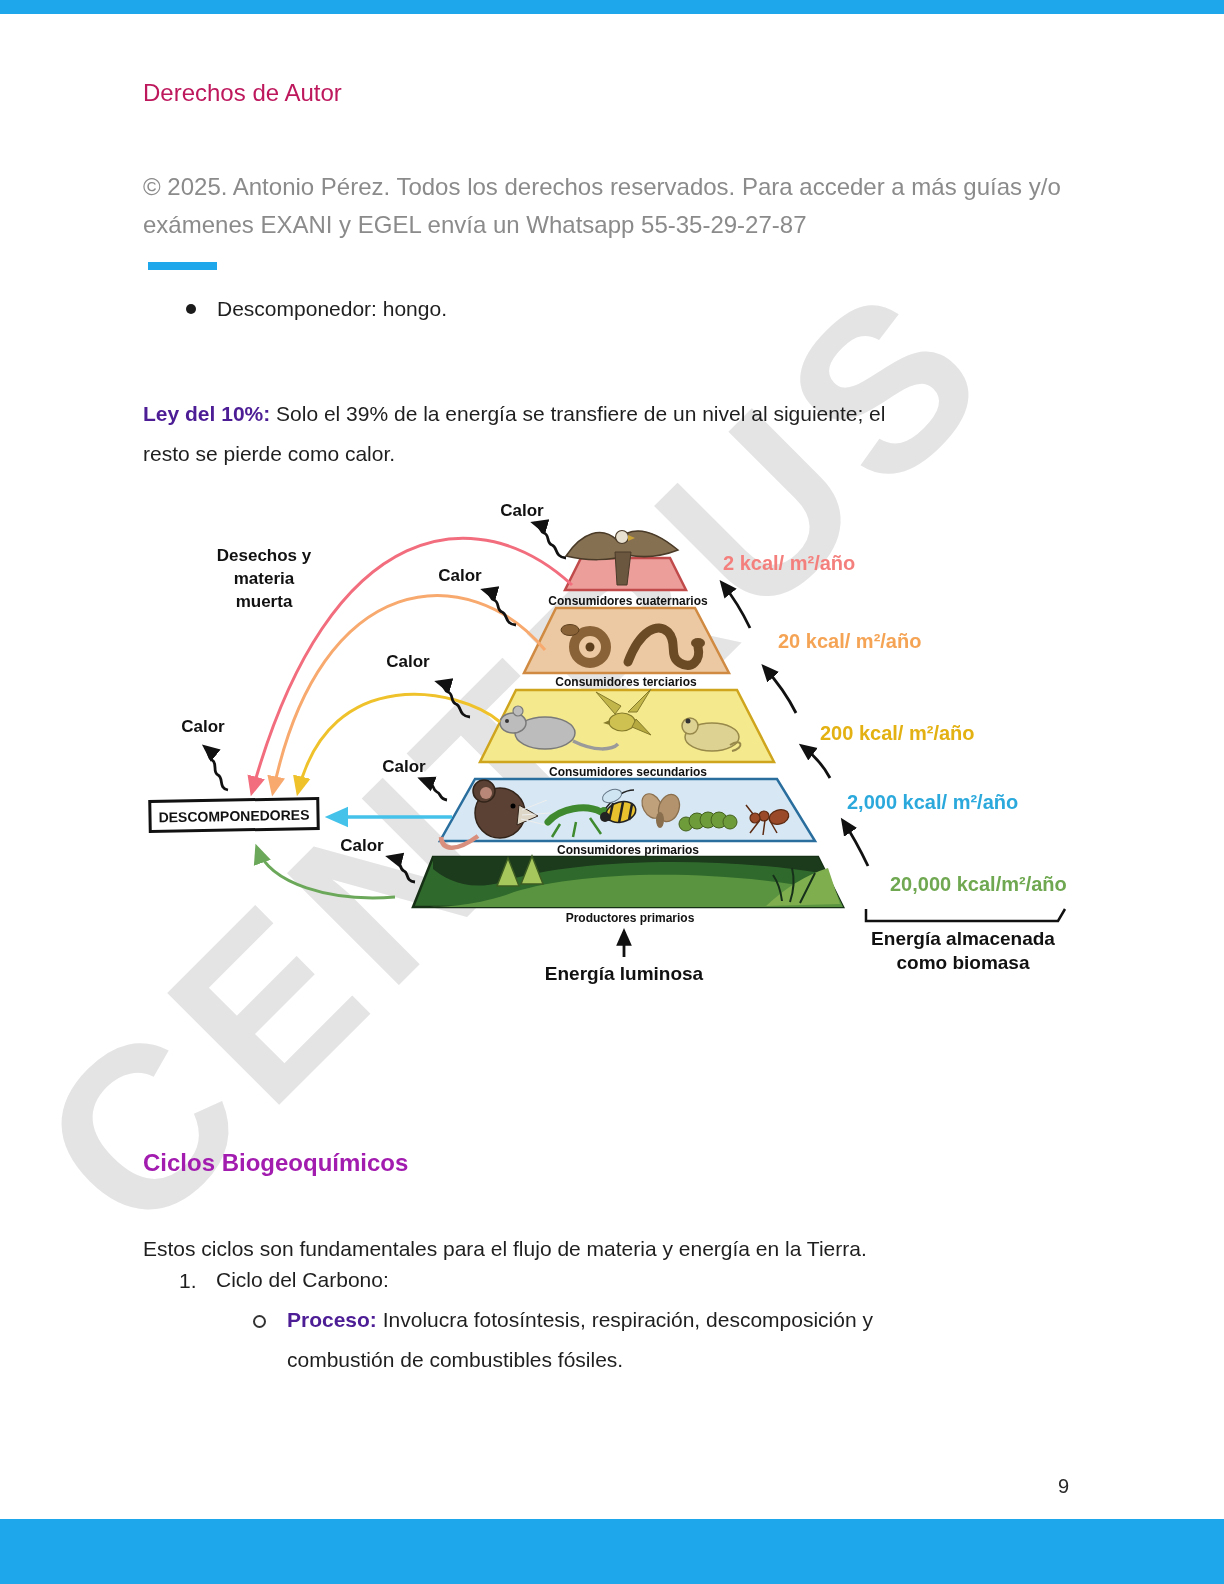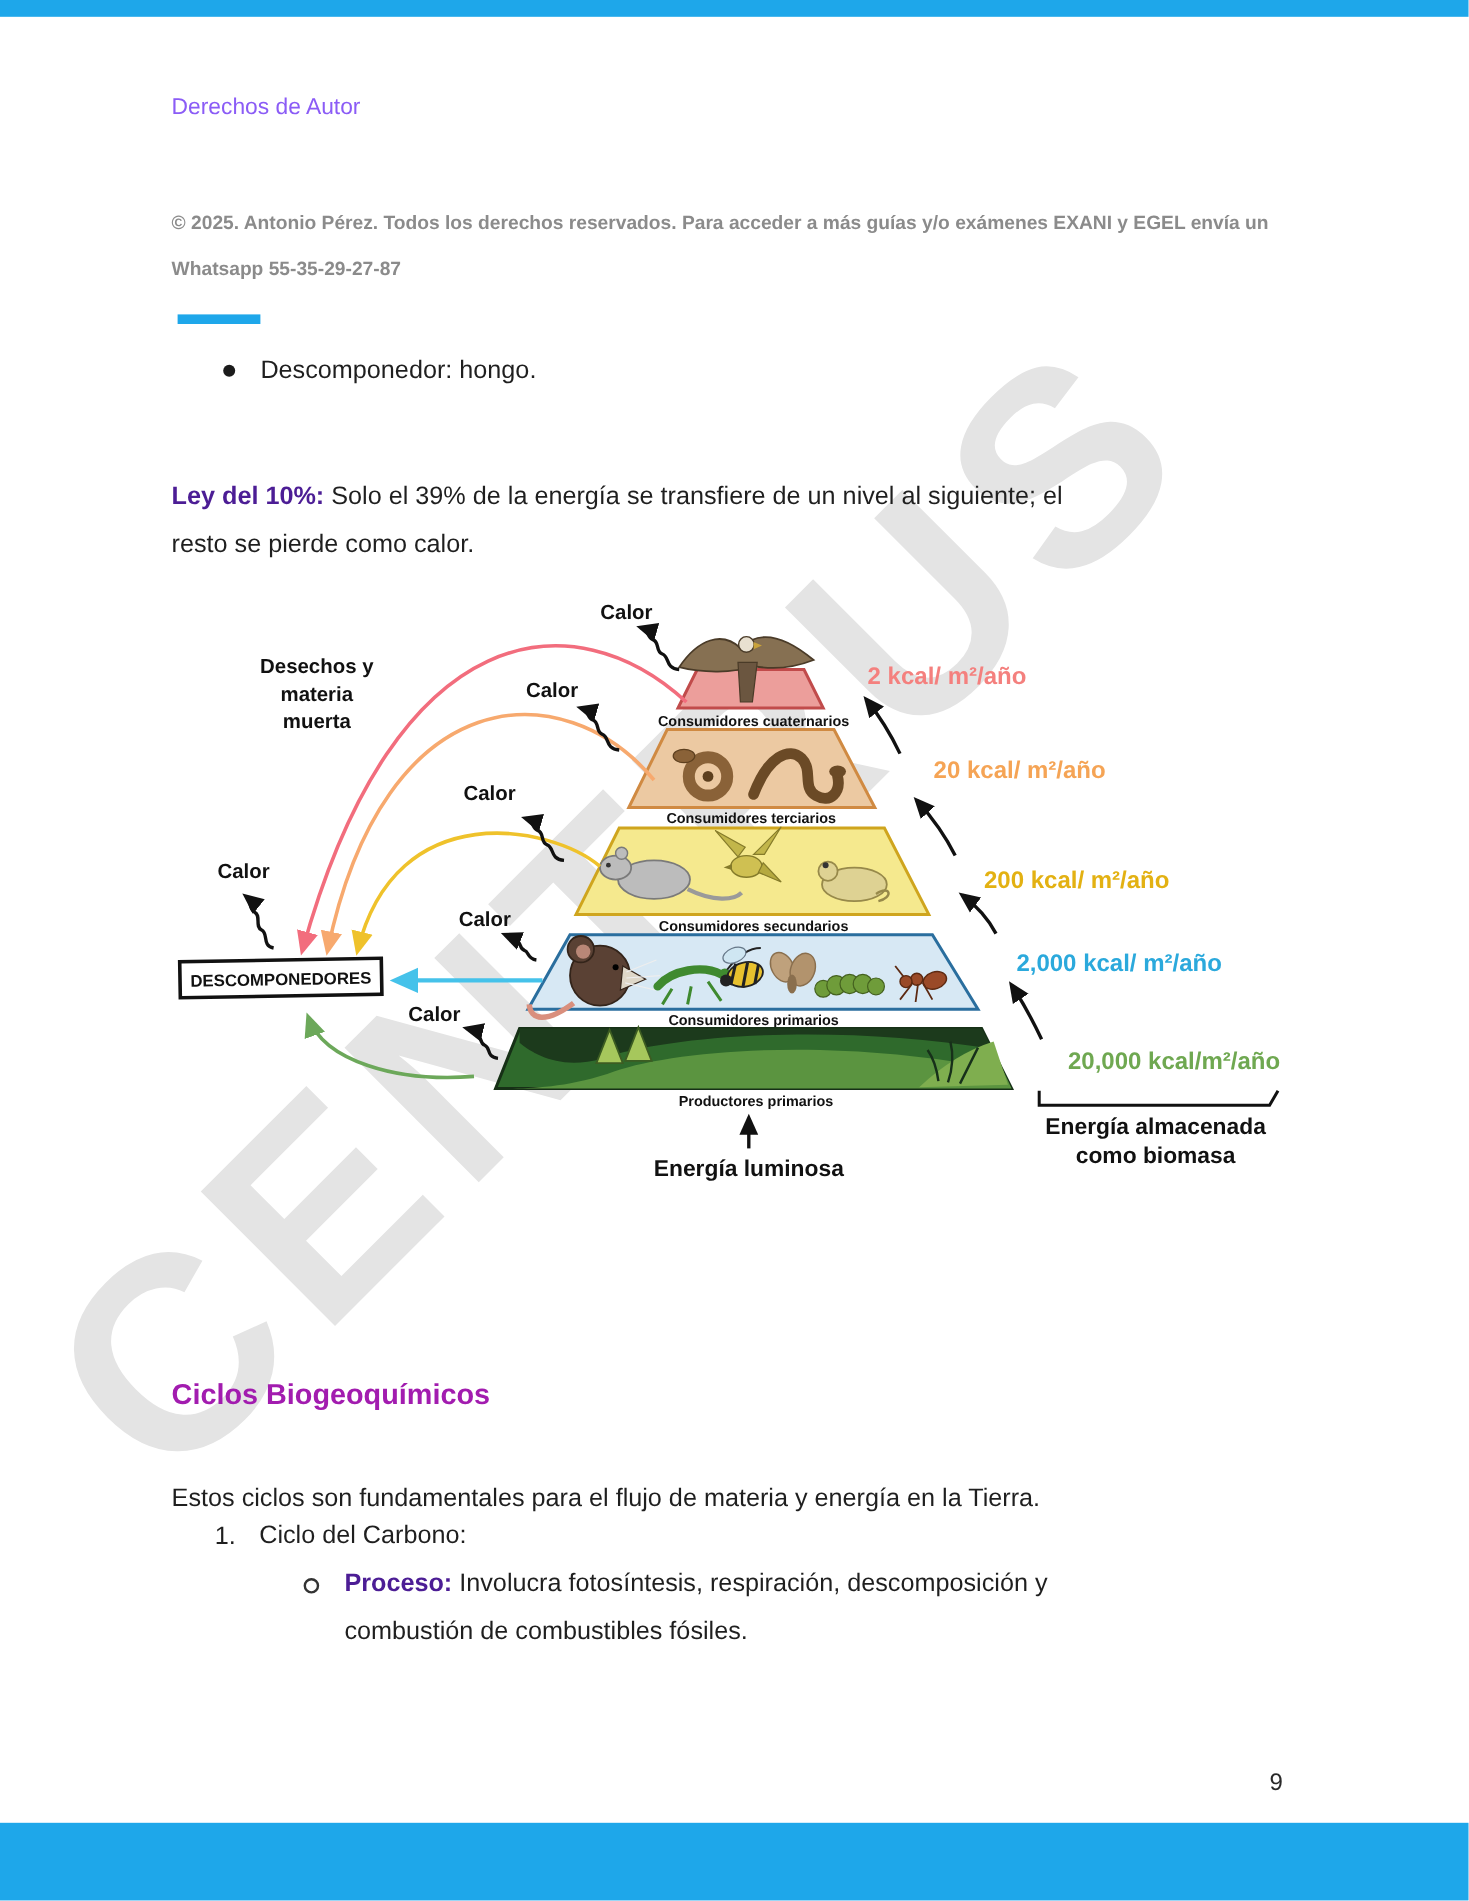--- a/index.html
+++ b/index.html
@@ -5,22 +5,22 @@
   html,body{margin:0;padding:0;background:#fff;}
   .page{position:relative;width:1224px;height:1584px;background:#fff;overflow:hidden;
         font-family:"Liberation Sans",sans-serif;color:#1f1f1f;}
   .abs{position:absolute;}
   .topbar{left:0;top:0;width:1224px;height:14px;background:#1ea7ea;z-index:2;}
   .footerbar{left:0;top:1519px;width:1224px;height:65px;background:#1ea7ea;z-index:2;}
   .watermark{left:165px;top:1040px;z-index:0;font-size:230px;font-weight:bold;
              color:#e4e4e4;letter-spacing:16px;line-height:230px;white-space:nowrap;
              transform:rotate(-45deg);transform-origin:left bottom;}
   .content{position:absolute;left:0;top:0;width:1224px;height:1584px;z-index:1;}
-  .header-label{left:143px;top:79px;font-size:19px;color:#8b5cf6;}
-  .copyright{left:143px;top:168px;width:950px;font-size:16px;line-height:38px;color:#8b8b8b;font-weight:bold;}
+  .header-label{left:143px;top:79px;font-size:24px;color:#be185d;}
+  .copyright{left:143px;top:168px;width:950px;font-size:24px;line-height:38px;color:#8b8b8b;}
   .blue-rect{left:148px;top:262px;width:69px;height:8px;background:#1ea7ea;}
   .bullet-dot{left:186px;top:304px;width:10px;height:10px;border-radius:50%;background:#1b1b1b;}
   .bullet-text{left:217px;top:297px;font-size:21px;}
   .law{left:143px;top:394px;width:910px;font-size:21px;line-height:40px;}
   .law b,.li-main b,.li-sub b{font-weight:bold;color:#4c1d95;}
   .section-heading{left:143px;top:1149px;font-size:24px;font-weight:bold;color:#a21caf;}
   .section-intro{left:143px;top:1209px;font-size:21px;margin-top:28px;}
   .li-num{left:179px;top:1269px;font-size:21px;}
   .li-main{left:216px;top:1268px;font-size:21px;font-weight:normal;}
   .sub-circle{left:253px;top:1315px;width:9px;height:9px;border-radius:50%;

